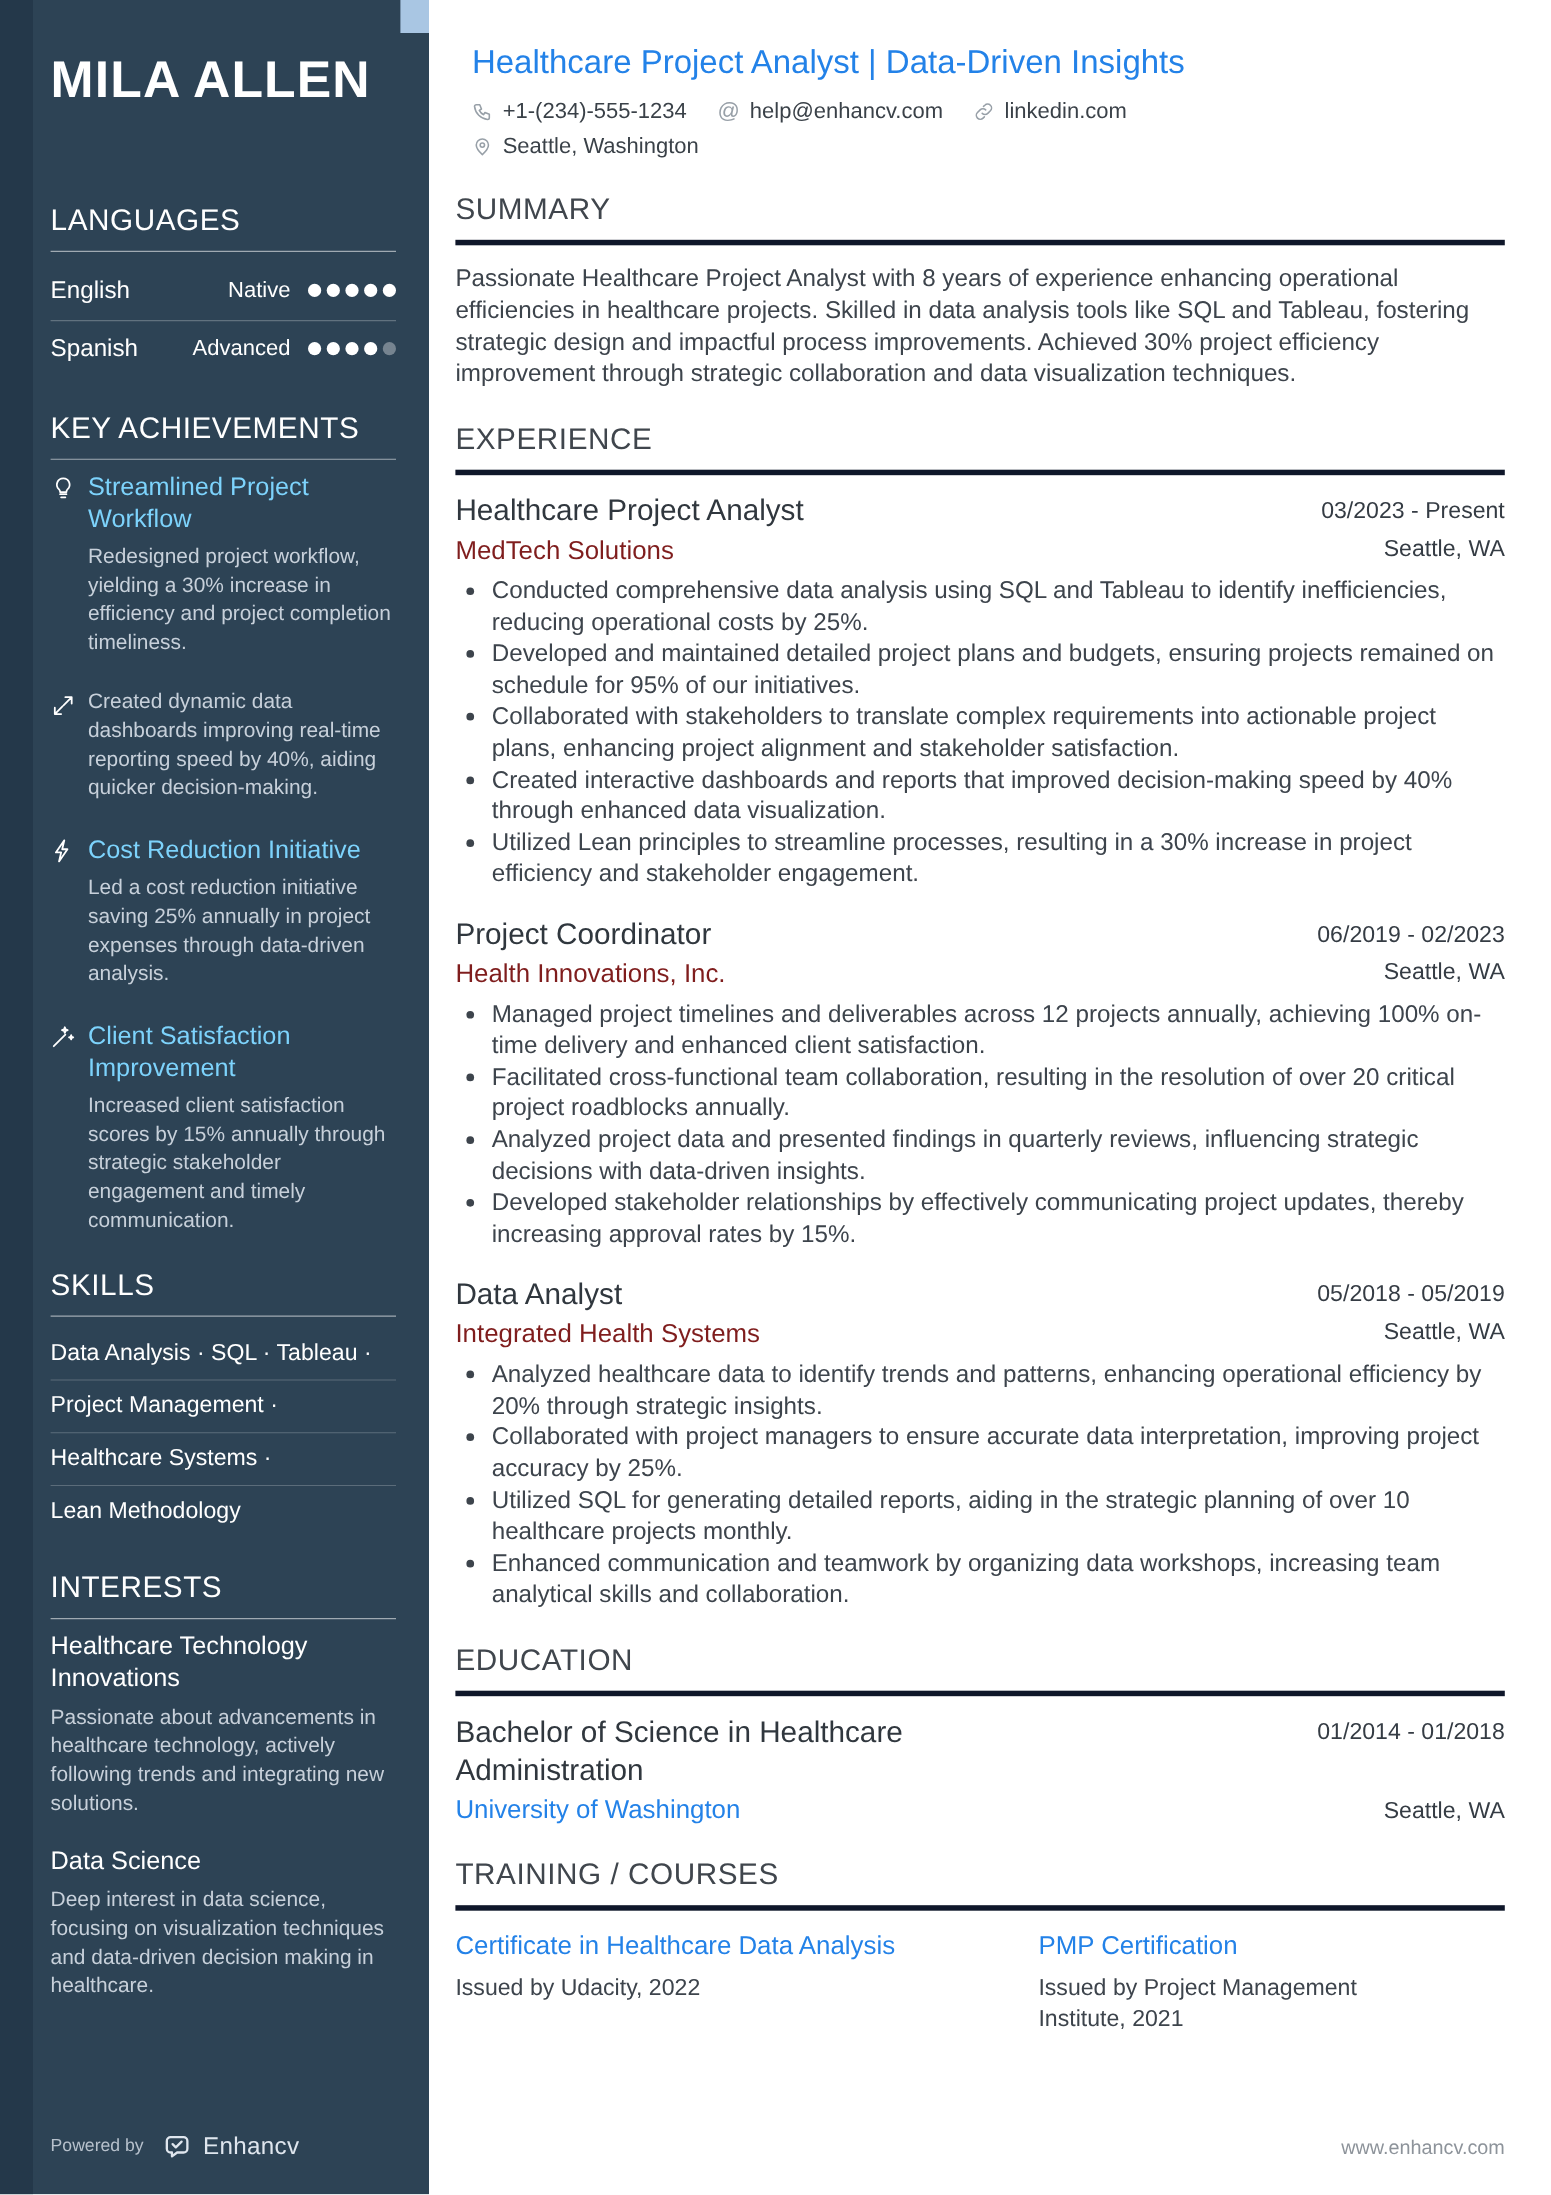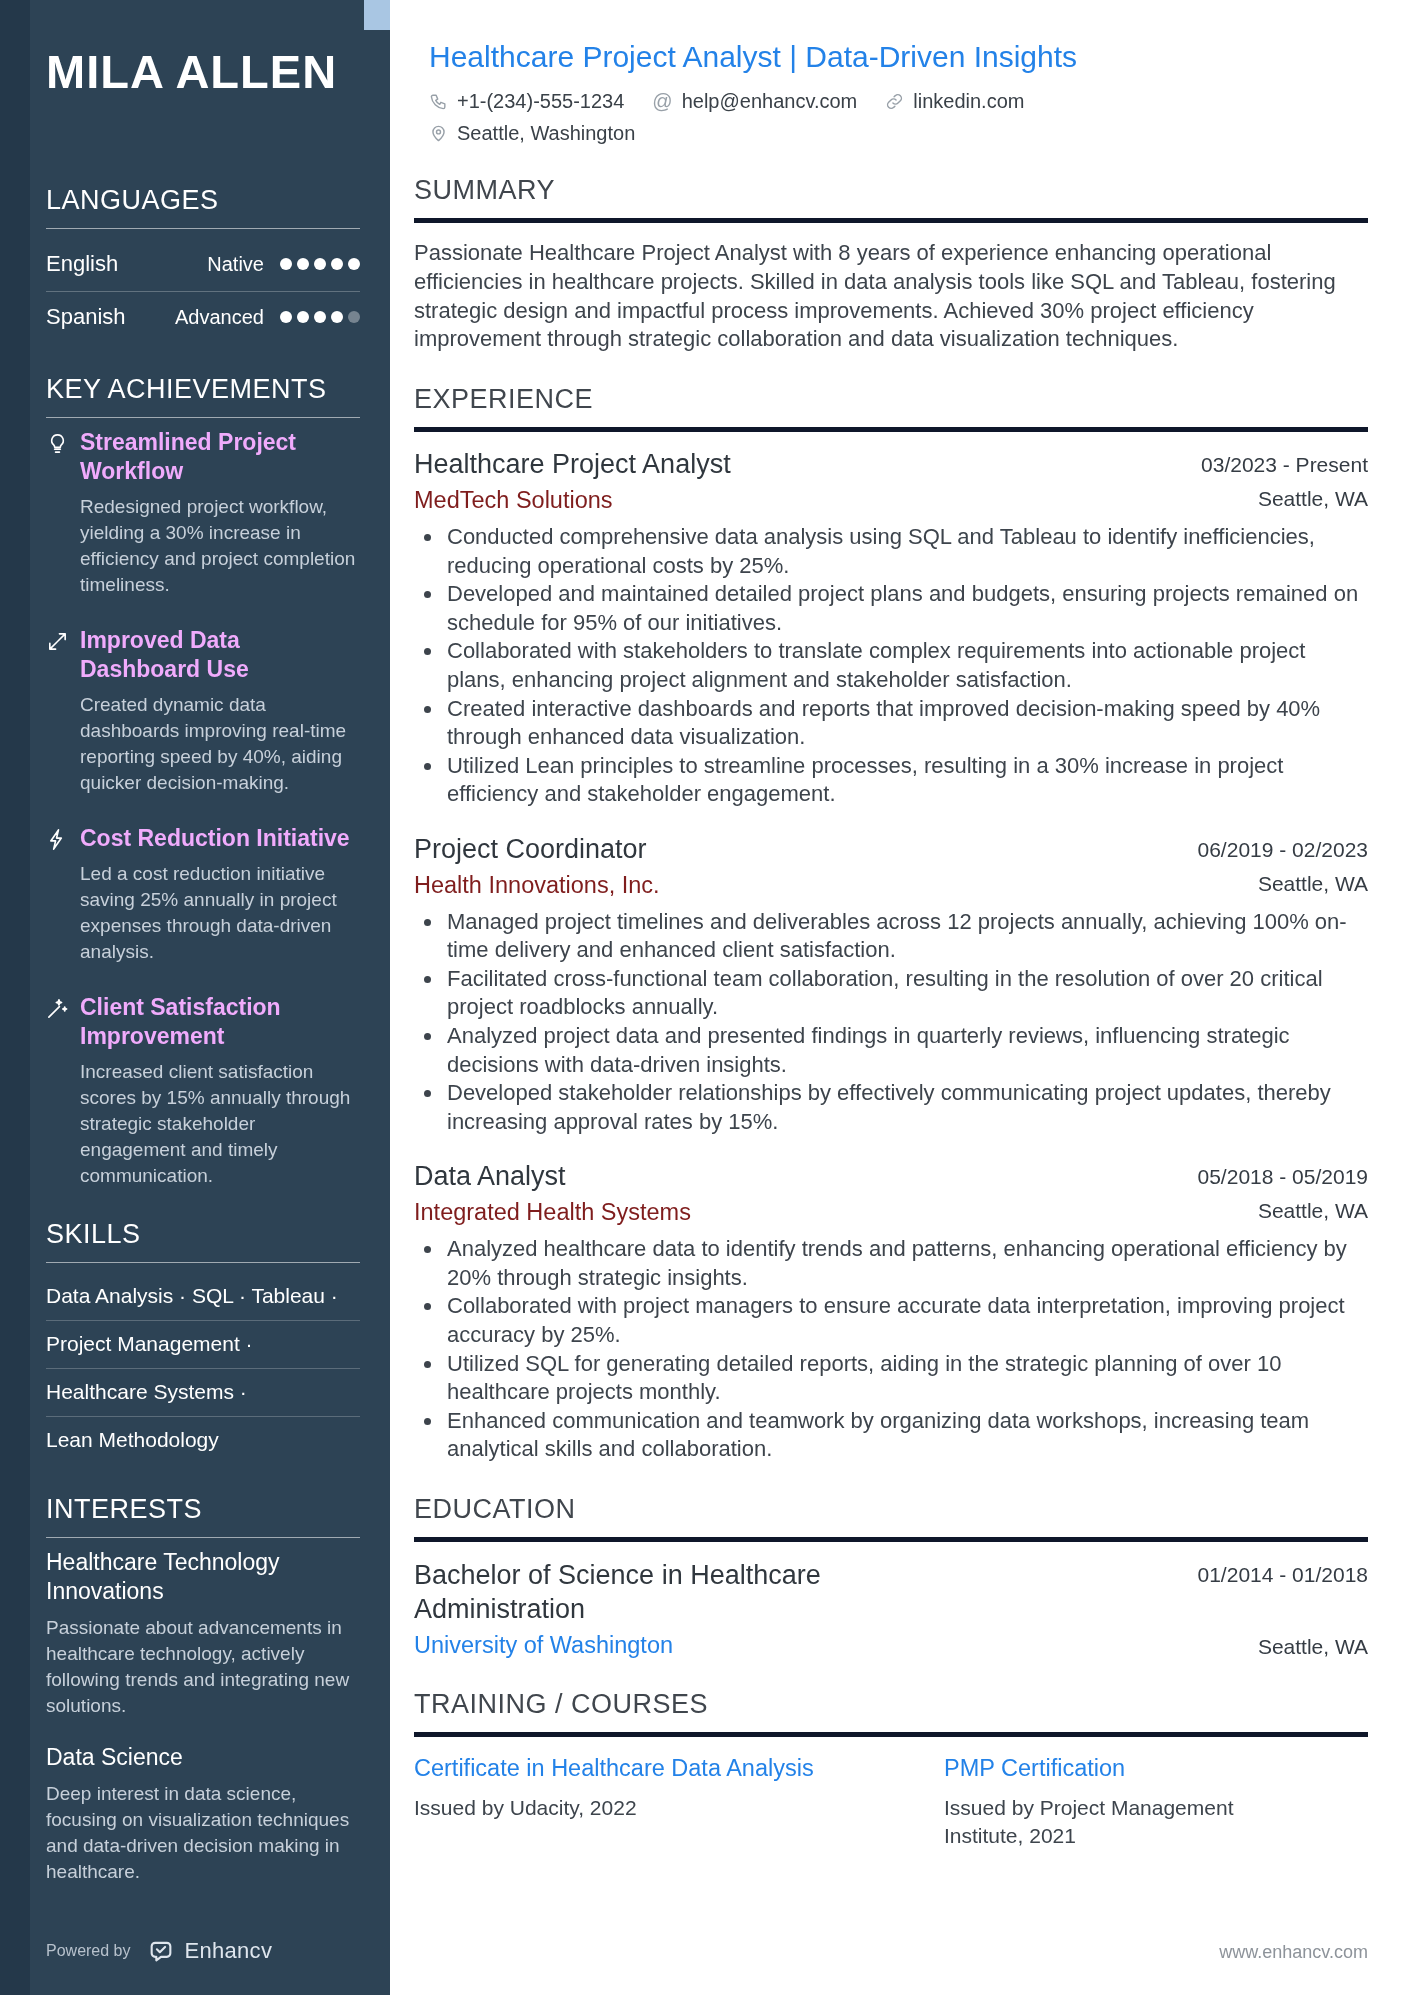--- a/index.html
+++ b/index.html
@@ -26,21 +26,21 @@
               border-bottom:1px solid rgba(255,255,255,.25); }
   .lang-row:last-child { border-bottom:none; }
   .lang-name { flex:1; }
   .lang-level { font-size:20px; margin-right:16px; }
   .dots { display:flex; gap:5px; align-items:center; }
   .dot { width:12px; height:12px; border-radius:50%; background:rgba(255,255,255,.35); }
   .dot.filled { background:#ffffff; }
 
   .ach-item { display:flex; margin-bottom:28px; }
   .ach-icon { width:34px; flex-shrink:0; padding-top:4px; }
-  .ach-title { font-size:23px; line-height:1.26; margin-bottom:8px; color:#f0abfc;font-weight:bold; }
+  .ach-title { font-size:23px; line-height:1.26; margin-bottom:8px; color:#7dd3fc; }
   .ach-desc { font-size:19px; line-height:1.37; color:#c7d0da; }
 
   .skill-line { font-size:21px; padding:11px 0 12px; border-bottom:1px solid rgba(255,255,255,.22); color:#fff; }
   .skill-line:last-child { border-bottom:none; }
 
   .int-item { margin-bottom:24px; }
   .int-title { font-size:23px; line-height:1.26; margin-bottom:9px; color:#fff; }
   .int-desc { font-size:19px; line-height:1.37; color:#c7d0da; }
 
   .sidebar-footer { position:absolute; left:46px; bottom:30px; display:flex; align-items:center; gap:10px; }
@@ -135,21 +135,20 @@
           </div>
         </div>
 
         <div class="ach-item">
           <span class="ach-icon">
             <svg width="23" height="23" viewBox="0 0 24 24" fill="none" stroke="#fff" stroke-width="1.7" stroke-linecap="round" stroke-linejoin="round">
                 <path d="M14 4h6v6M20 4l-7.5 7.5M10 20H4v-6M4 20l7.5-7.5"></path>
               </svg>
           </span>
           <div class="ach-body">
-            <div class="ach-title">Improved Data Dashboard Use</div>
             <div class="ach-desc">Created dynamic data dashboards improving real-time reporting speed by 40%, aiding quicker decision-making.</div>
           </div>
         </div>
 
         <div class="ach-item">
           <span class="ach-icon">
             <svg width="23" height="23" viewBox="0 0 24 24" fill="none" stroke="#fff" stroke-width="1.7" stroke-linecap="round" stroke-linejoin="round">
                 <path d="M13 2L5 13.5h5L8 22l8-11.5h-5L13 2z"></path>
               </svg>
           </span>

